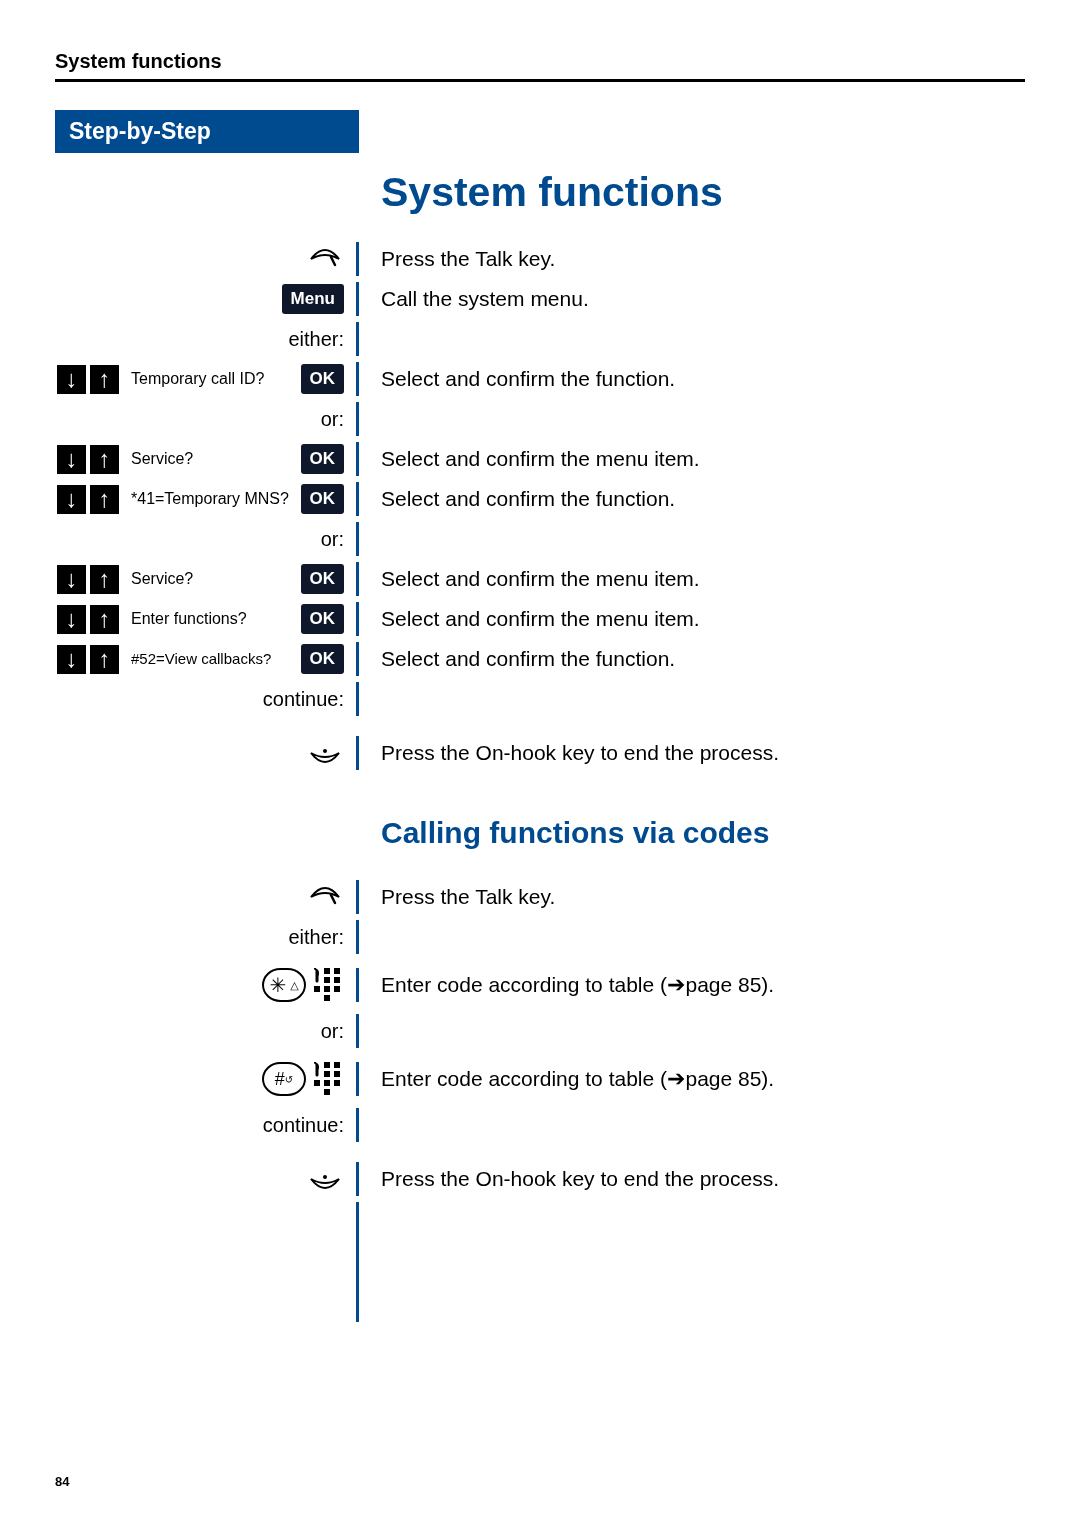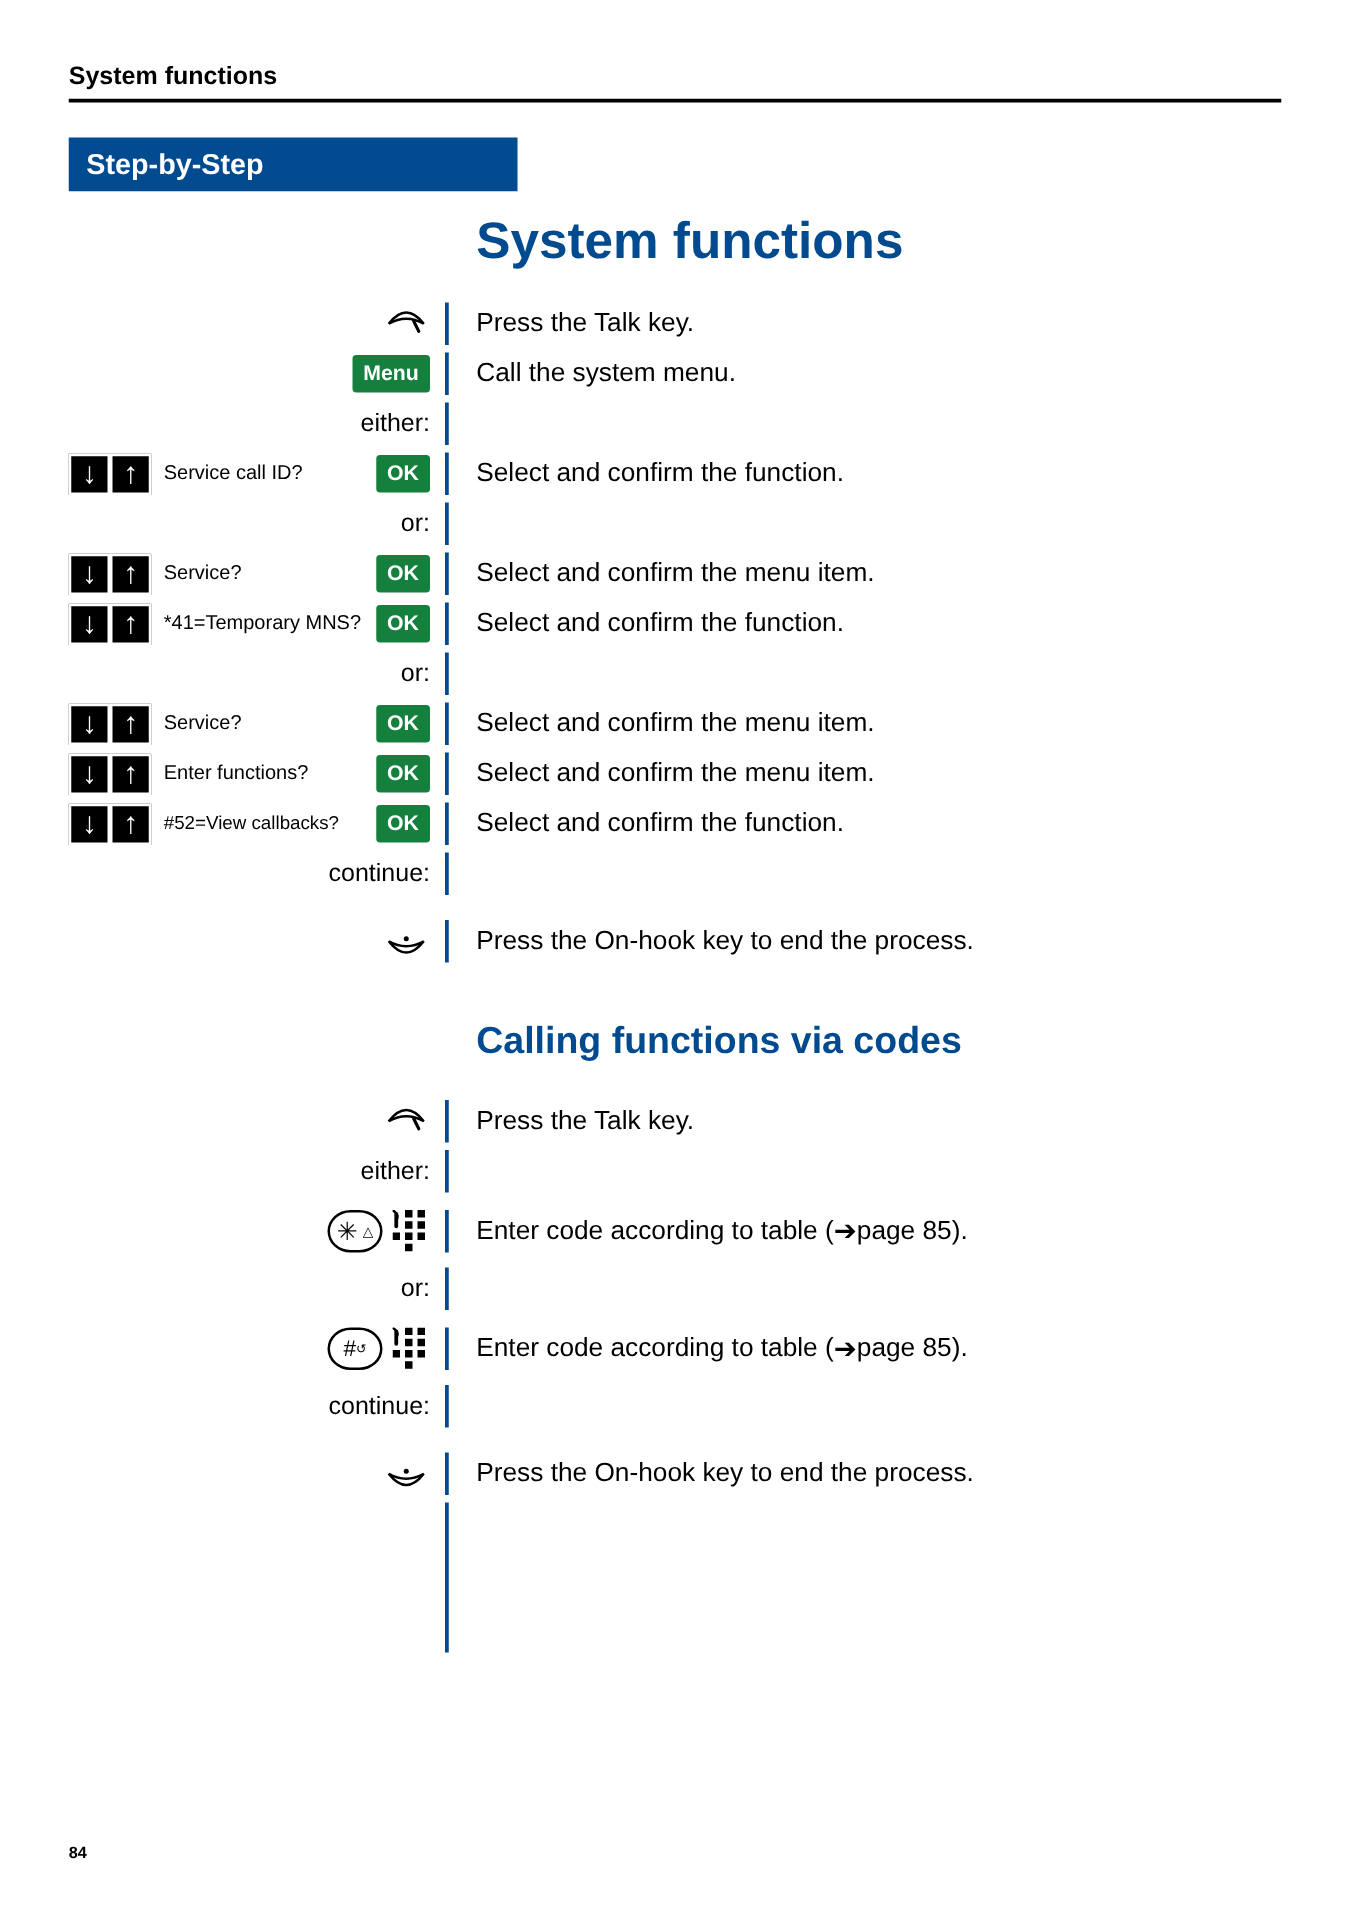--- a/index.html
+++ b/index.html
@@ -23,21 +23,21 @@
     padding-bottom: 6px;
     border-bottom: 3px solid #000;
     margin-bottom: 28px;
   }
   .step-by-step {
     background: #004a8f;
     color: #fff;
     font-weight: bold;
     font-size: 23px;
     padding: 8px 14px;
-    width: 359px;
+    width: 304px;
     box-sizing: border-box;
     margin-bottom: 0;
   }
   h1.title {
     color: #004a8f;
     font-size: 41px;
     margin: 16px 0 20px 0;
     font-weight: bold;
   }
   h2.subtitle {
@@ -68,21 +68,21 @@
   }
   .row .rightcell {
     flex: 1;
     padding-left: 22px;
     font-size: 21px;
     display: flex;
     align-items: center;
     min-height: 34px;
   }
   .key-black {
-    background: #15803d;
+    background: #0f172a;
     color: #fff;
     font-weight: bold;
     font-size: 17px;
     padding: 4px 9px;
     border-radius: 3px;
     margin-left: 4px;
     display: inline-flex;
     align-items: center;
     justify-content: center;
     min-width: 20px;
@@ -195,21 +195,21 @@
     <div class="rightcell"></div>
   </div>
 
   <div class="row">
     <div class="leftcell" style="border-right:3px solid #004a8f;">
       <div class="nav-row">
         <span class="arrow-pair">
           <span class="arrow-key">↓</span>
             <span class="arrow-key">↑</span>
         </span>
-        <span class="menu-label">Service call ID?</span>
+        <span class="menu-label">Temporary call ID?</span>
         <span class="key-black">OK</span>
       </div>
     </div>
     <div class="rightcell">Select and confirm the function.</div>
   </div>
 
   <div class="row">
     <div class="leftcell" style="border-right:3px solid #004a8f;">
         <span class="label-bold">or:</span>
       </div>

